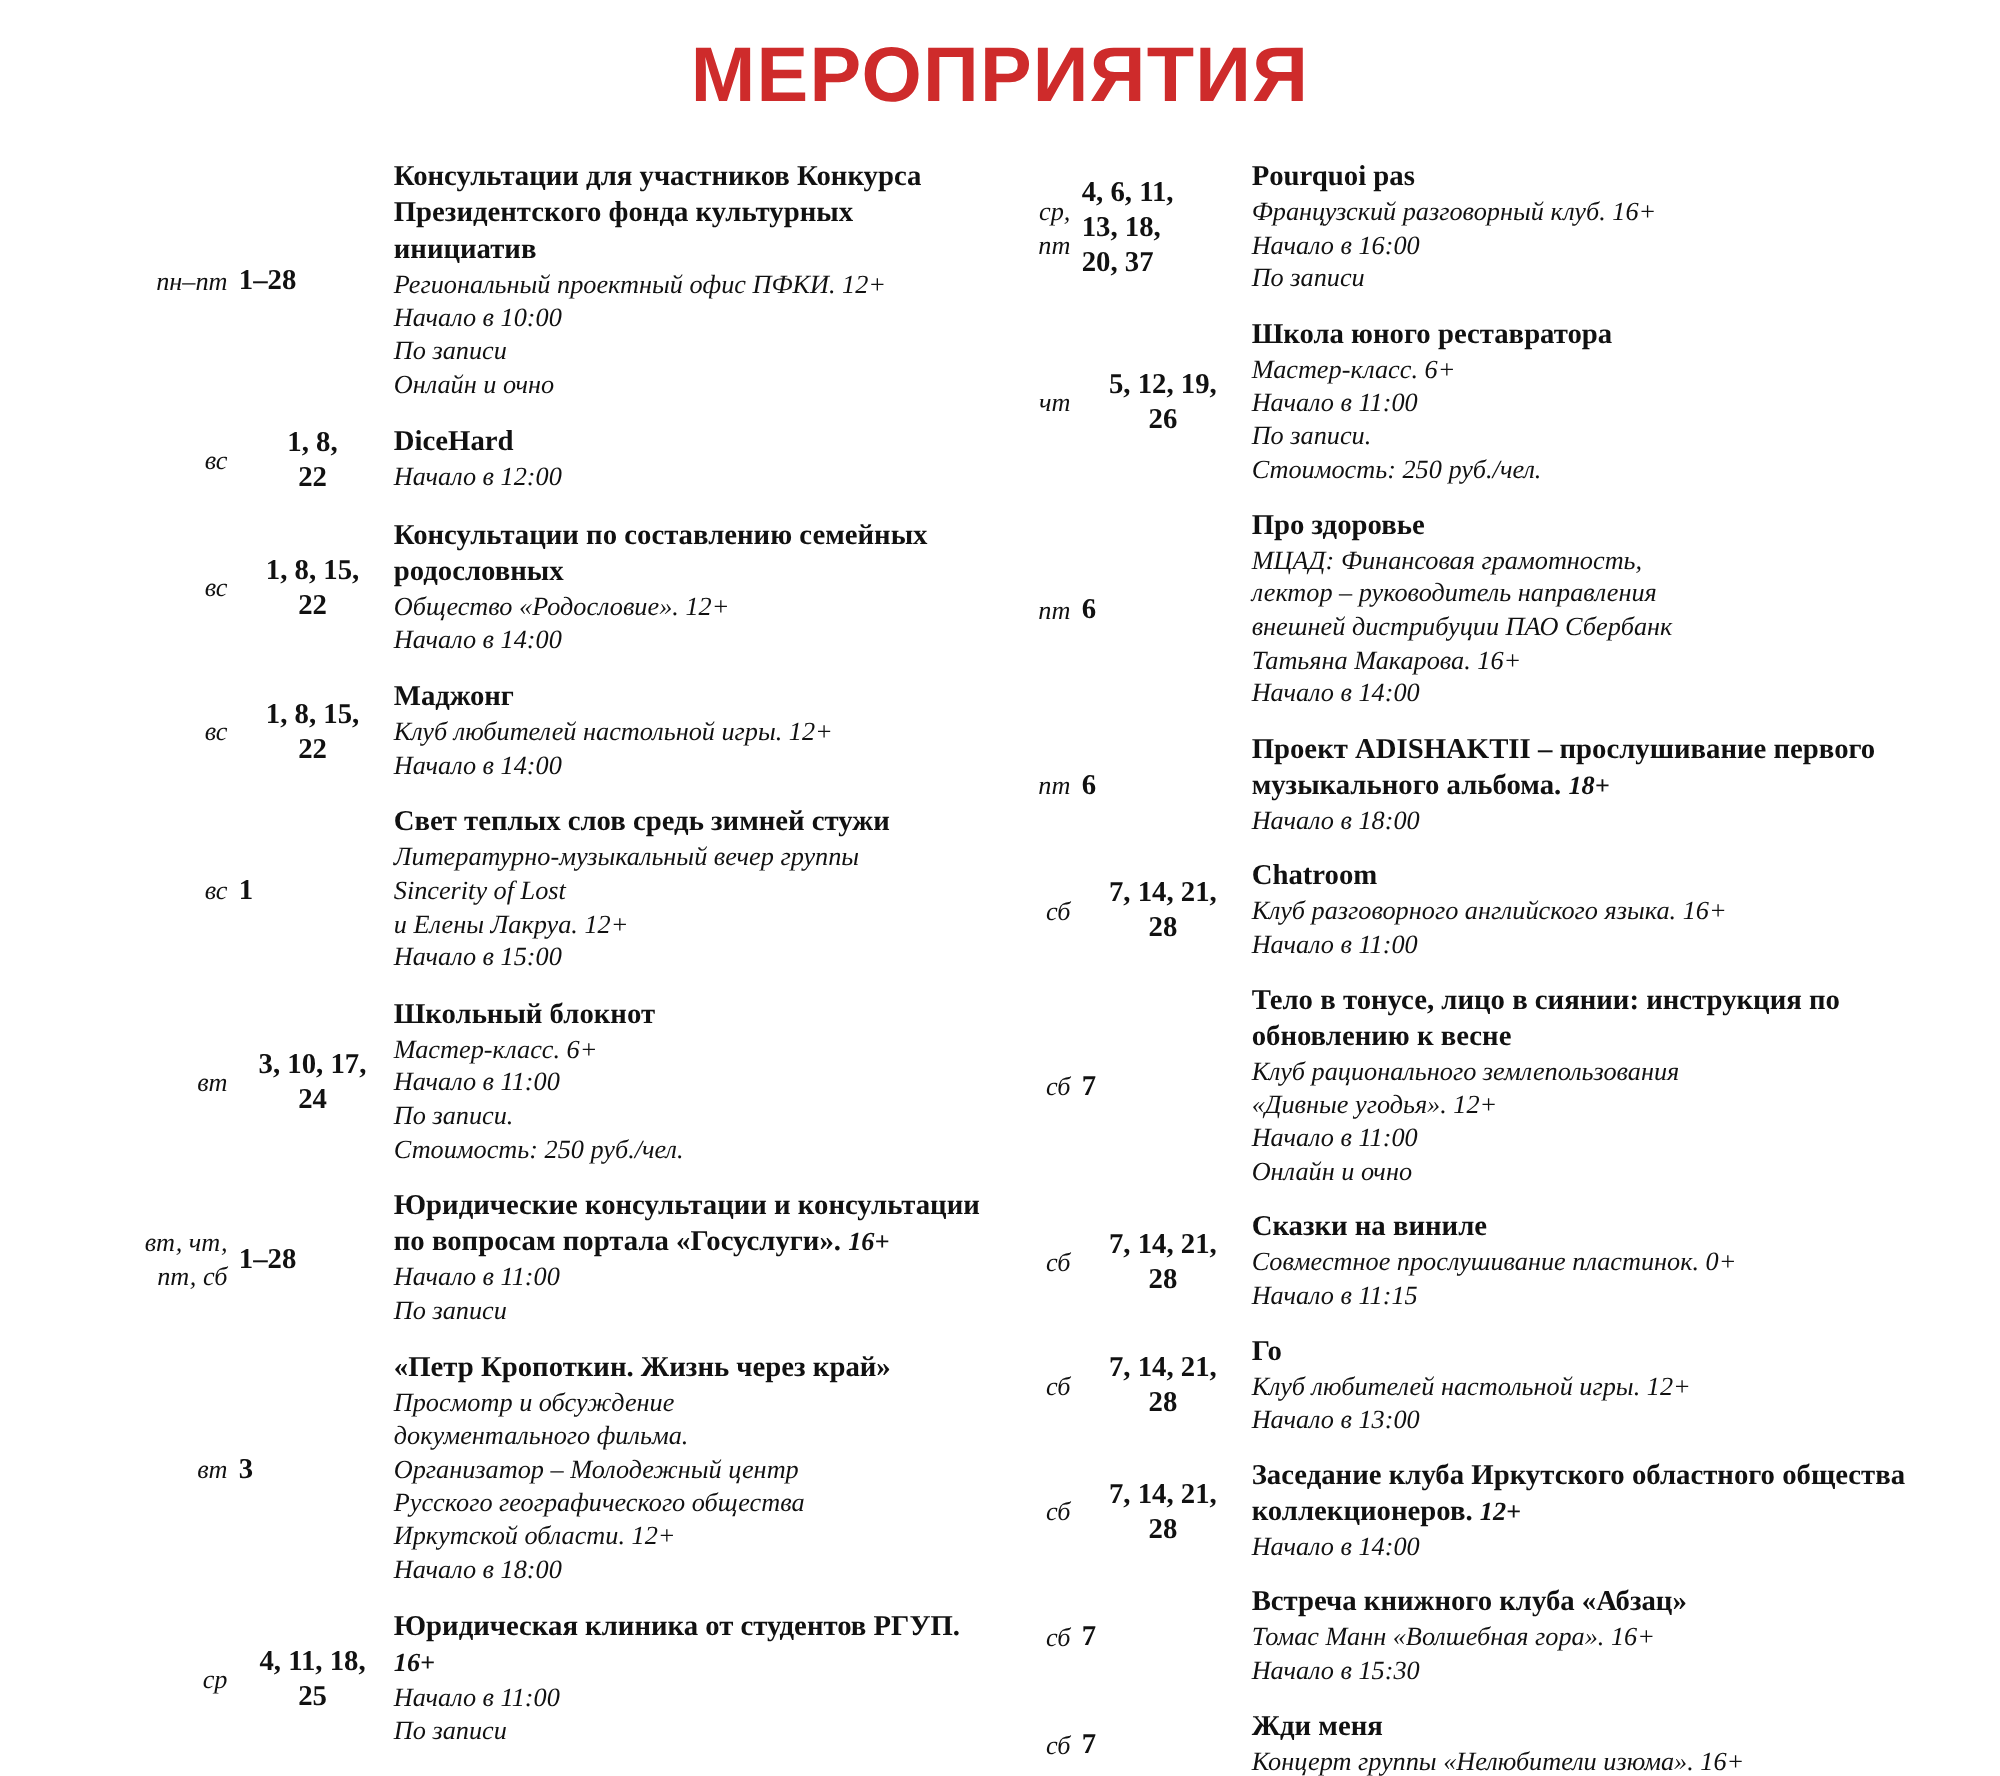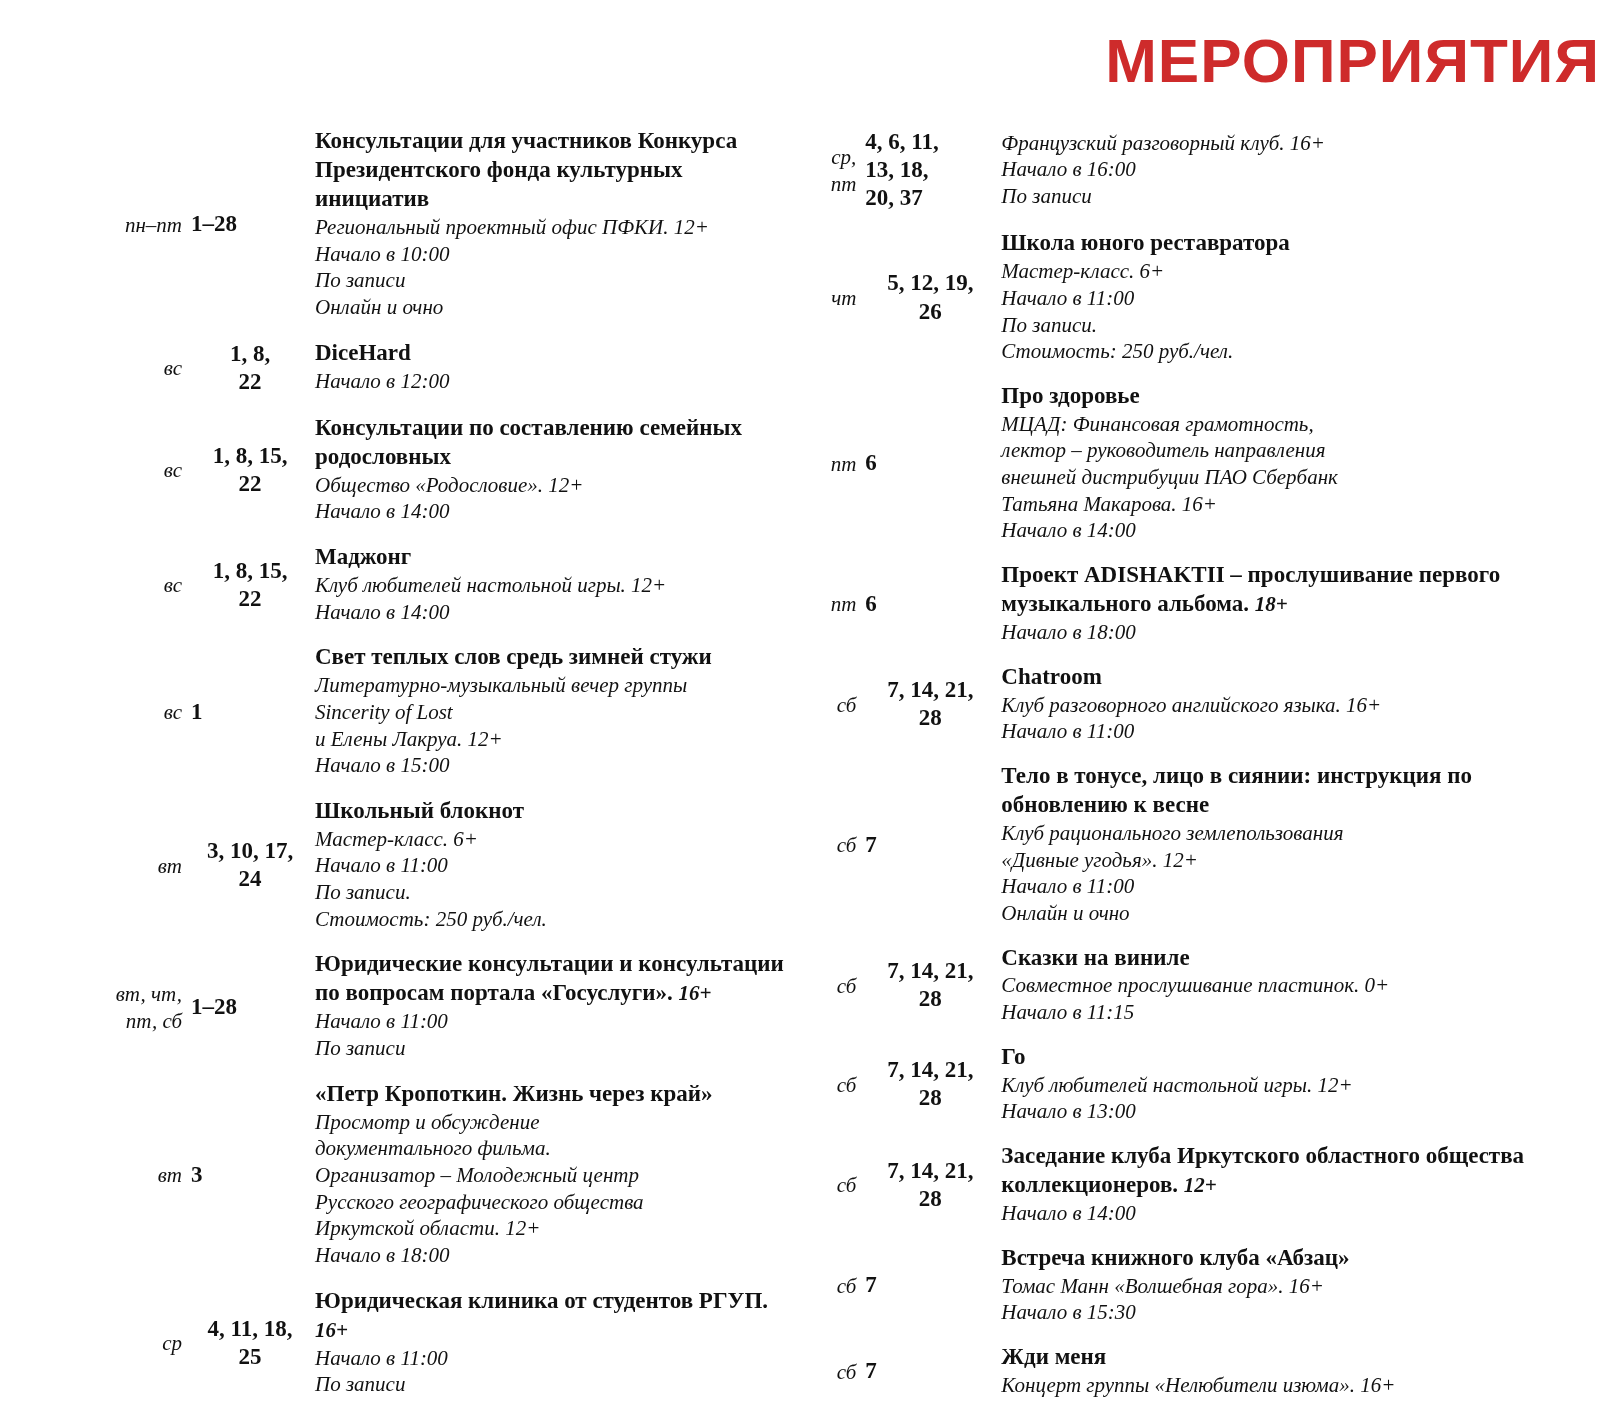--- a/index.html
+++ b/index.html
@@ -111,21 +111,21 @@
   }
   .ev-line.strong {
     font-weight: normal;
   }
 </style>
 </head>
 <body>
 
 <div class="page">
 
-  <h1 class="page-title" style="color: rgb(206, 43, 43); text-align: right;">МЕРОПРИЯТИЯ</h1>
+  <h1 class="page-title" style="color: rgb(206, 43, 43);">МЕРОПРИЯТИЯ</h1>
 
   <div class="columns">
     <div class="column left">
         <div class="event">
           <div class="ev-days">пн–пт</div>
           <div class="ev-dates">1–28</div>
           <div class="ev-body">
             <p class="ev-title"><span>Консультации для участников Конкурса Президентского фонда культурных инициатив</span></p>
             <p class="ev-line">Региональный проектный офис ПФКИ. 12+</p>
             <p class="ev-line">Начало в 10:00</p>
@@ -220,20 +220,21 @@
         </div>
       </div>
     <div class="column right">
         <div class="event">
           <div class="ev-days">ср,
 пт</div>
           <div class="ev-dates">4, 6, 11,
 13, 18,
 20, 37</div>
           <div class="ev-body">
+            <p class="ev-title"><span>Pourquoi pas</span></p>
             <p class="ev-line">Французский разговорный клуб. 16+</p>
             <p class="ev-line">Начало в 16:00</p>
             <p class="ev-line strong">По записи</p>
           </div>
         </div>
         <div class="event">
           <div class="ev-days">чт</div>
           <div class="ev-dates wrap">5, 12, 19,
 26</div>
           <div class="ev-body">

